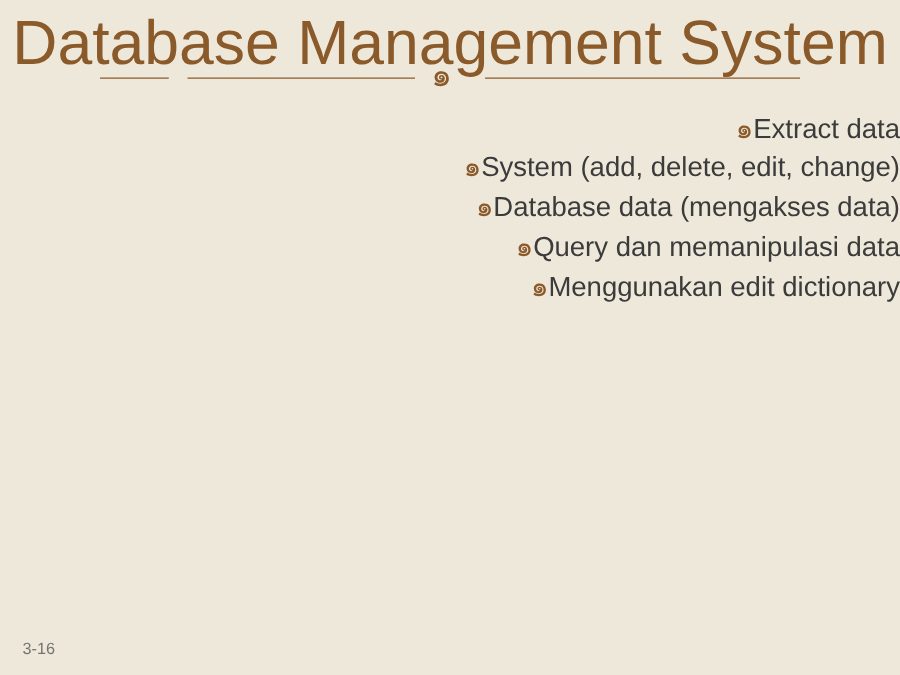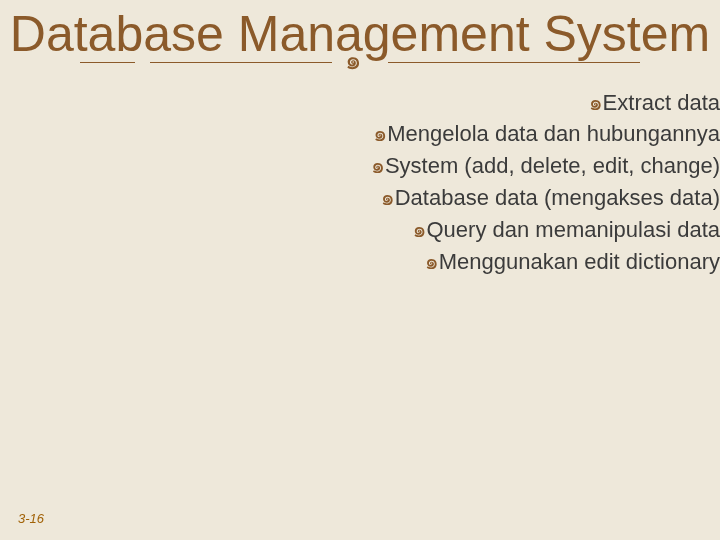--- a/index.html
+++ b/index.html
@@ -61,40 +61,38 @@
     font-family: Georgia, "Times New Roman", serif;
     font-size: 22px;
     display: inline-block;
     width: 26px;
   }
   .page-num {
     position: absolute;
     left: 18px;
     bottom: 14px;
     font-size: 13px;
-    color: #a16207;
-    font-style: italic;
+    color: #737373;
   }
 </style>
 </head>
 <body>
 
 <div class="title-wrap">
   <div class="title">Database Management System</div>
 </div>
 
 <div class="divider">
   <div class="line left1"></div>
   <div class="line left2"></div>
   <span class="flourish">๑</span>
   <div class="line right"></div>
 </div>
 
 <div class="content">
   <div class="item"><span class="bullet">๑</span><span>Extract data</span></div>
-  <div class="item"><span class="bullet">๑</span><span>Mengelola data dan hubungannya</span></div>
   <div class="item"><span class="bullet">๑</span><span>System (add, delete, edit, change)</span></div>
   <div class="item"><span class="bullet">๑</span><span>Database data (mengakses data)</span></div>
   <div class="item"><span class="bullet">๑</span><span>Query dan memanipulasi data</span></div>
   <div class="item"><span class="bullet">๑</span><span>Menggunakan edit dictionary</span></div>
 </div>
 
 <div class="page-num">3-16</div>
 
 </body></html>

